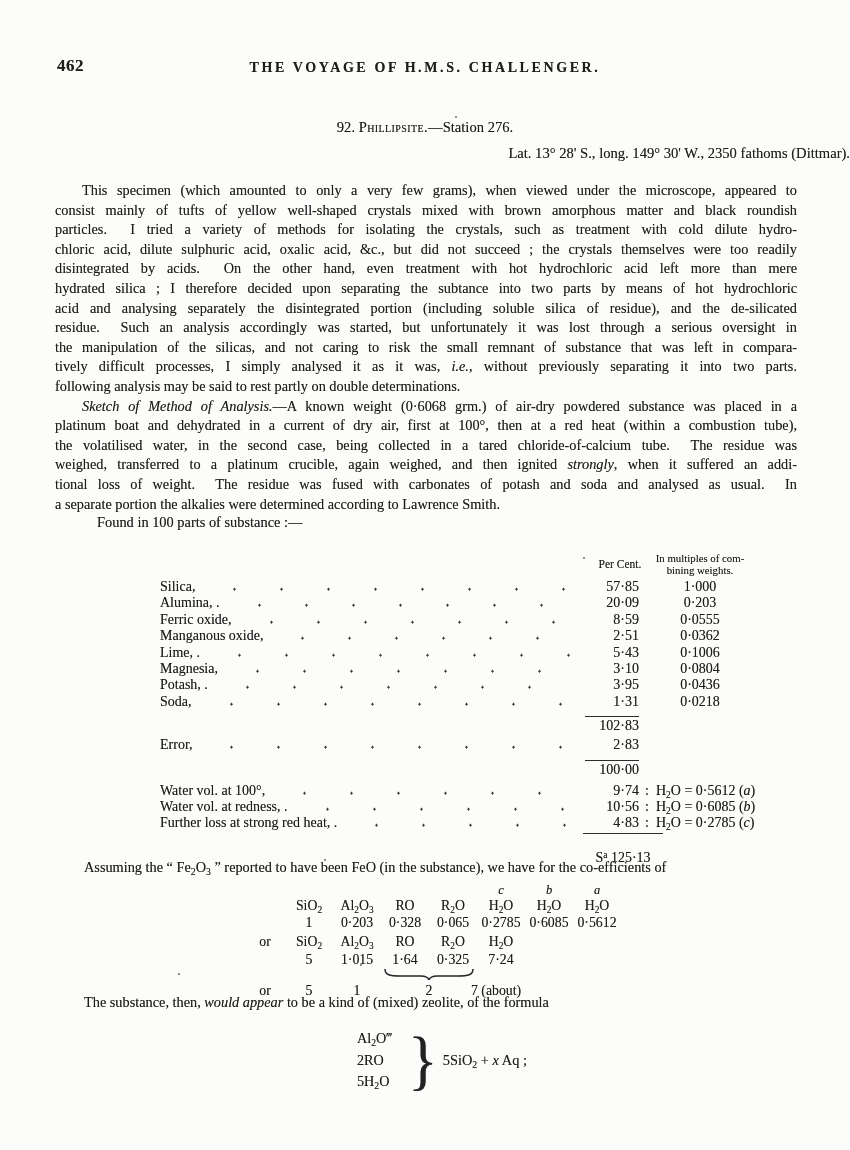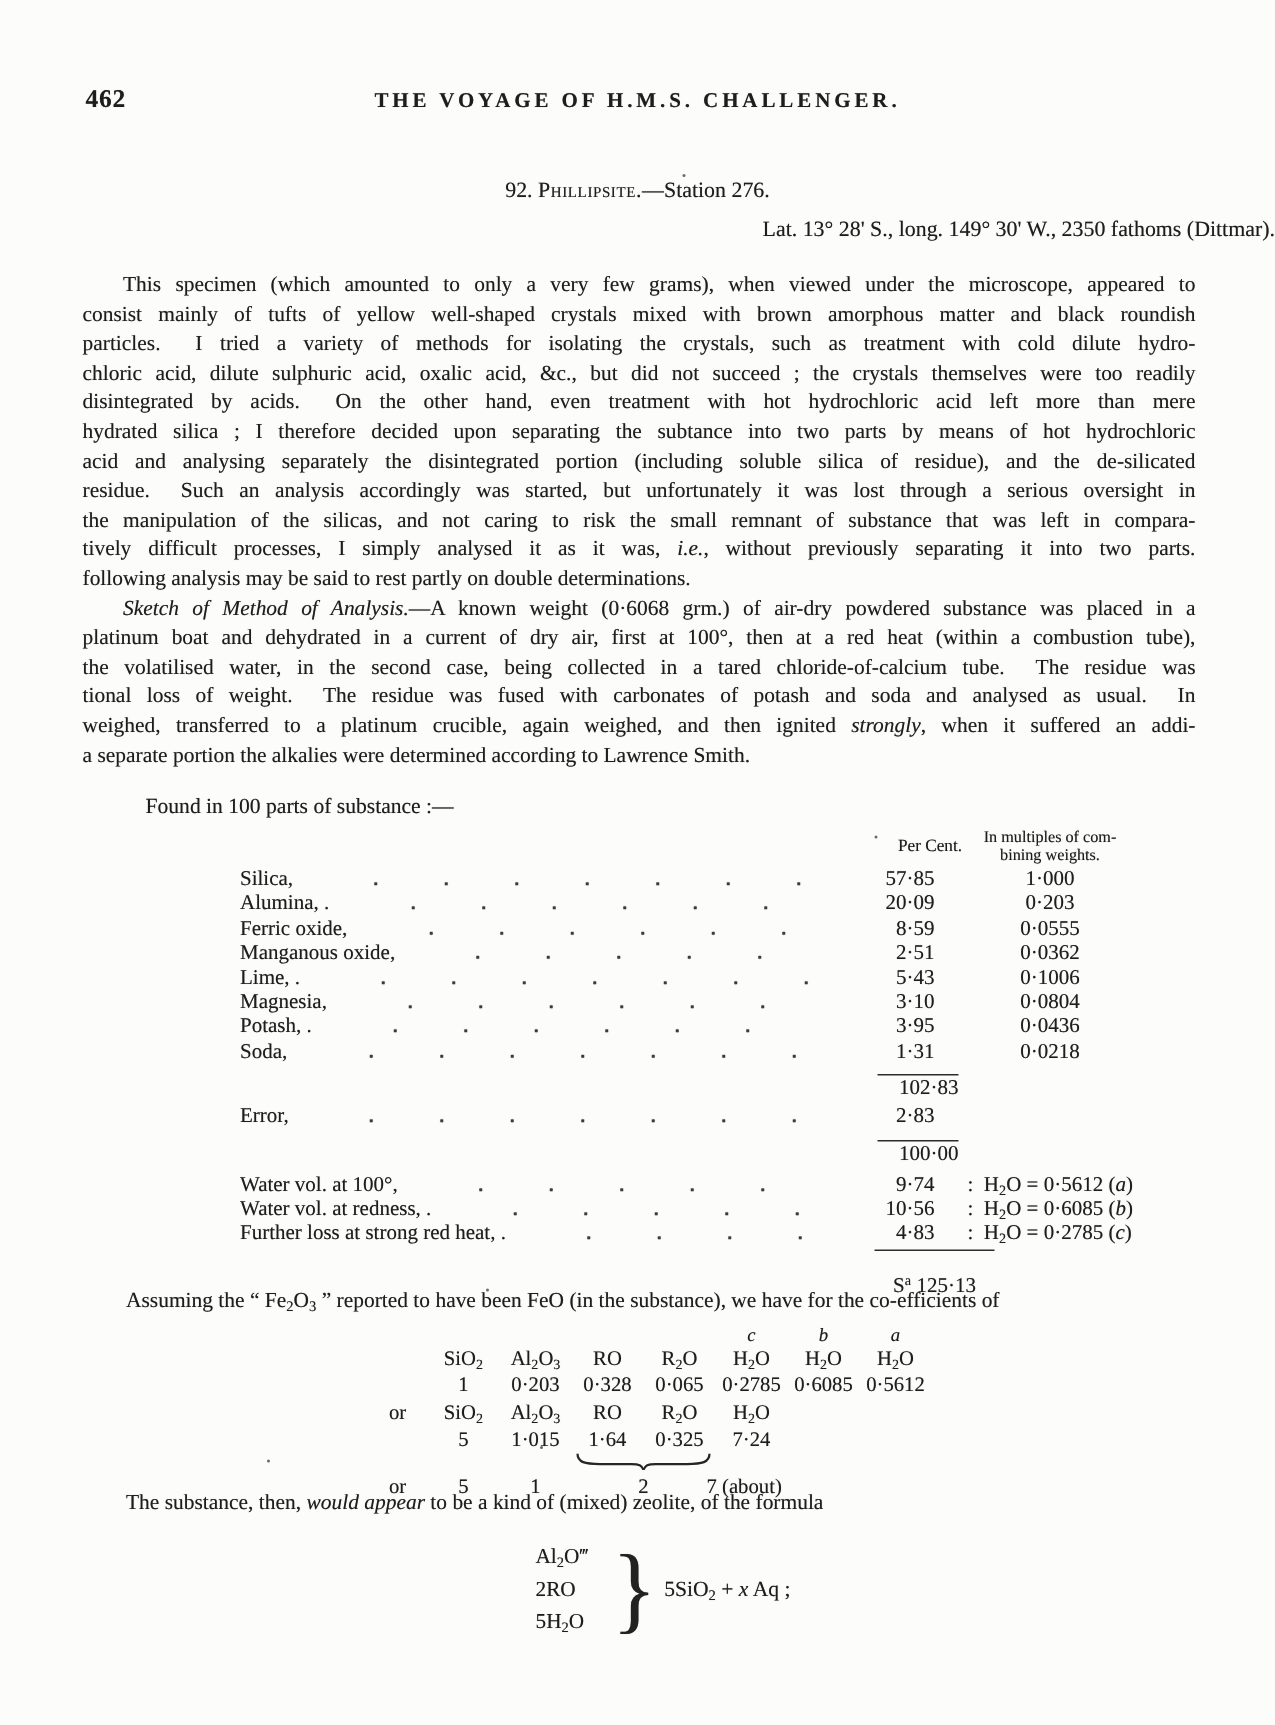--- a/index.html
+++ b/index.html
@@ -9,27 +9,27 @@
   .abs{position:absolute;}
   .pagenum{left:57px;top:56px;font-size:17px;font-weight:bold;letter-spacing:.5px;}
   .runtitle{left:0;top:60px;width:100%;text-align:center;font-size:14px;font-weight:bold;letter-spacing:2.6px;}
   .sechead{left:0;top:119px;width:100%;text-align:center;font-size:14.6px;}
   .smallcaps{font-variant:small-caps;letter-spacing:.4px;}
   .secloc{left:0;top:145px;width:100%;text-align:right;font-size:14.6px;}
   .bodytext{left:55px;top:181px;width:742px;}
   .tline{font-size:14.3px;line-height:19.6px;text-align:justify;text-align-last:justify;}
   .tline.first{text-indent:27px;}
   .tline.lastline{text-align-last:left;}
-  .found{left:57px;top:530px;font-size:14.4px;padding-left:40px;}
+  .found{left:57px;top:514px;font-size:14.4px;padding-left:40px;}
   
   .atable{left:57px;top:552px;width:740px;font-size:14px;}
   .thead{position:relative;height:27px;}
   .h-pct{position:absolute;left:528px;top:6px;width:70px;text-align:center;font-size:11.5px;}
   .h-mult{position:absolute;left:568px;top:1px;width:150px;text-align:center;font-size:10.8px;line-height:11.5px;}
-  .trow{display:flex;align-items:center;height:16.4px;line-height:16.4px;position:relative;gap:16px;}
+  .trow{display:flex;align-items:center;height:16.4px;line-height:16.4px;position:relative;}
   .t-label{padding-left:103px;white-space:nowrap;}
   .t-leader{flex:1;align-self:stretch;margin:0 6px 0 10px;
       background-image:radial-gradient(circle,#3a3a3a 1.05px,transparent 1.35px);
       background-size:47px 16.4px;background-repeat:repeat-x;background-position:6px 2px;}
   .t-pct{width:60px;text-align:right;white-space:nowrap;}
   .t-sp{width:158px;}
   .t-mult{position:absolute;left:568px;width:150px;text-align:center;}
   .sumrow{position:relative;height:19px;margin-top:6px;}
   .sumval{position:absolute;left:528px;width:54px;text-align:right;border-top:1.4px solid #2c2c2c;padding-top:1px;line-height:16px;}
   .errrow{margin-top:2px;}
@@ -76,22 +76,22 @@
     <div class="tline">disintegrated by acids.&nbsp; On the other hand, even treatment with hot hydrochloric acid left more than mere</div>
     <div class="tline">hydrated silica ; I therefore decided upon separating the subtance into two parts by means of hot hydrochloric</div>
     <div class="tline">acid and analysing separately the disintegrated portion (including soluble silica of residue), and the de-silicated</div>
     <div class="tline">residue.&nbsp; Such an analysis accordingly was started, but unfortunately it was lost through a serious oversight in</div>
     <div class="tline">the manipulation of the silicas, and not caring to risk the small remnant of substance that was left in compara-</div>
     <div class="tline">tively difficult processes, I simply analysed it as it was, <i>i.e.</i>, without previously separating it into two parts.</div>
     <div class="tline lastline">following analysis may be said to rest partly on double determinations.</div>
     <div class="tline first"><i>Sketch of Method of Analysis.</i>—A known weight (0·6068 grm.) of air-dry powdered substance was placed in a</div>
     <div class="tline">platinum boat and dehydrated in a current of dry air, first at 100°, then at a red heat (within a combustion tube),</div>
     <div class="tline">the volatilised water, in the second case, being collected in a tared chloride-of-calcium tube.&nbsp; The residue was</div>
+    <div class="tline">weighed, transferred to a platinum crucible, again weighed, and then ignited <i>strongly</i>, when it suffered an addi-</div>
     <div class="tline">tional loss of weight.&nbsp; The residue was fused with carbonates of potash and soda and analysed as usual.&nbsp; In</div>
-    <div class="tline">weighed, transferred to a platinum crucible, again weighed, and then ignited <i>strongly</i>, when it suffered an addi-</div>
     <div class="tline lastline">a separate portion the alkalies were determined according to Lawrence Smith.</div>
   </div>
 
   <div class="abs found">Found in 100 parts of substance :—</div>
 
   <div class="abs atable">
     <div class="thead">
       <div class="h-pct">Per Cent.</div>
       <div class="h-mult">
         <div>In multiples of com-</div>

